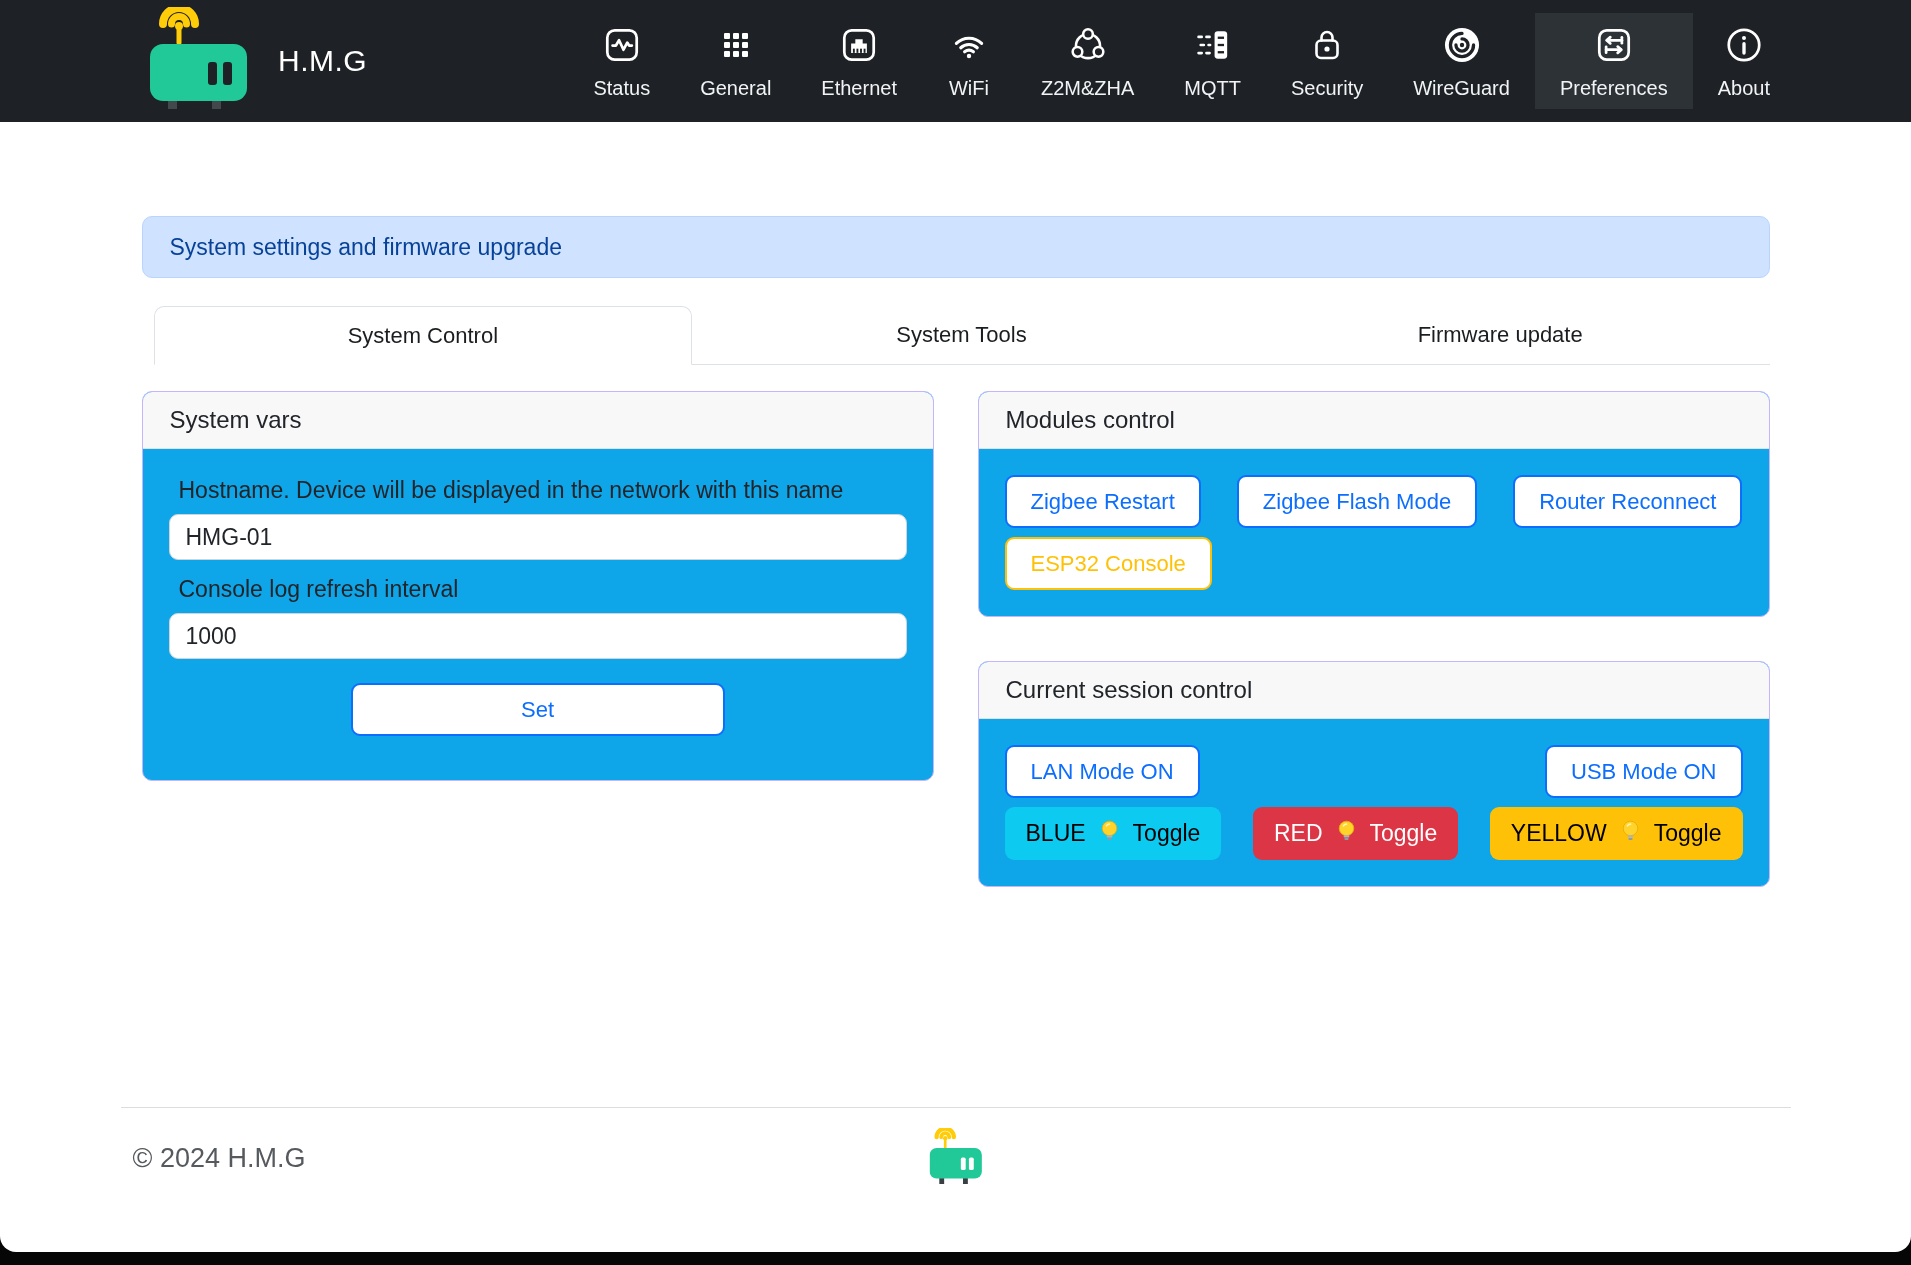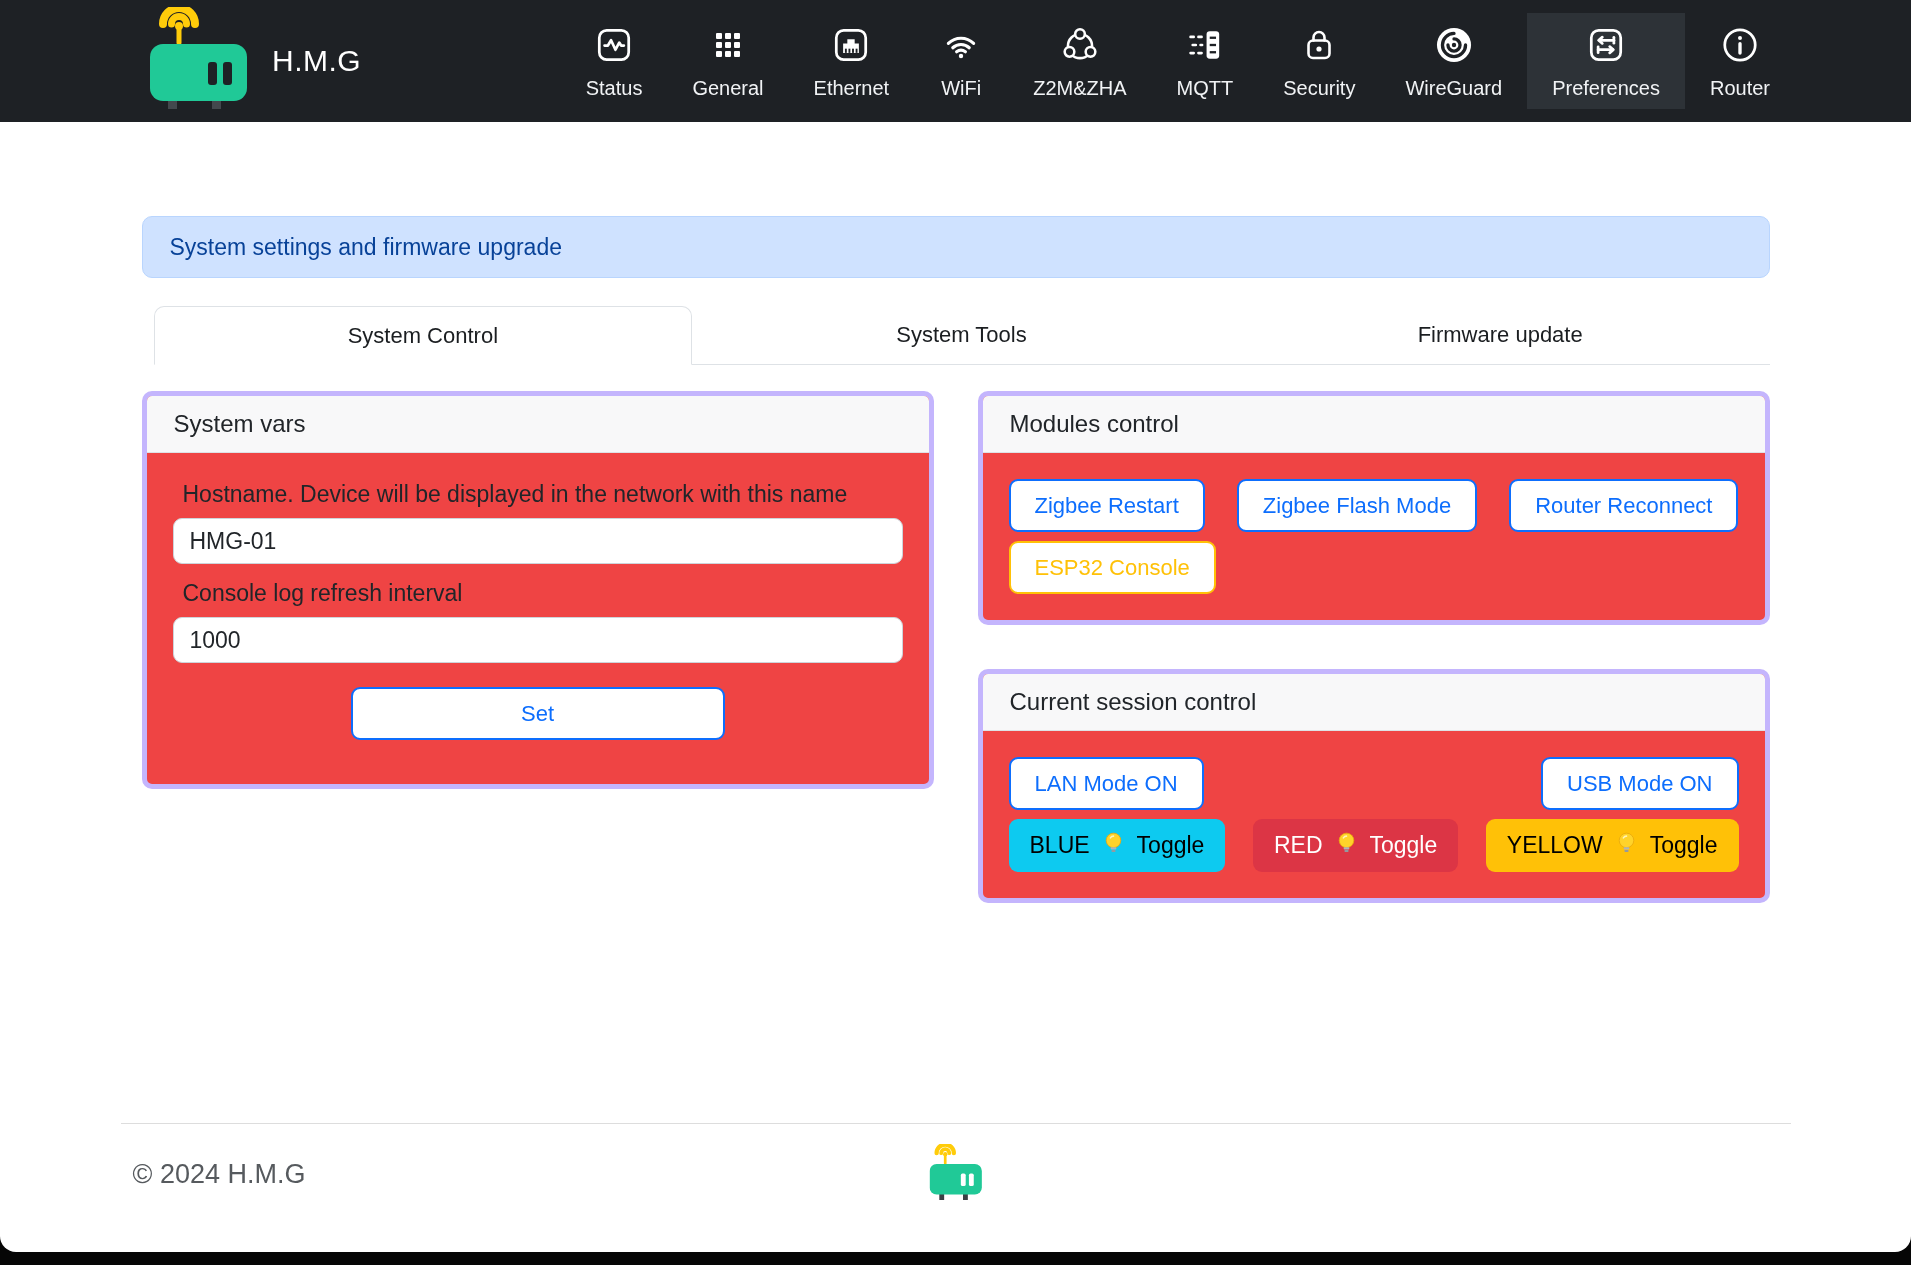--- a/index.html
+++ b/index.html
@@ -19,21 +19,21 @@
   }
 
   
   .navbar {
     height:122px;
     background:#1e2125;
     display:flex;
     align-items:center;
     padding:0 116px 0 150px;
   }
-  .brand { display:flex; align-items:center; gap:24px; margin-right:auto; cursor:pointer; }
+  .brand { display:flex; align-items:center; gap:30px; margin-right:auto; cursor:pointer; }
   .brand-title { color:#ffffff; font-size:30px; letter-spacing:0.5px; }
   .nav-items { display:flex; align-items:center; height:122px; }
   .nav-item {
     display:flex; flex-direction:column; align-items:center; justify-content:center;
     gap:10px; padding:0 25px; height:96px; cursor:pointer; color:#f1f3f5;
   }
   .nav-item.active { background:#2d3237; }
   .nav-icon { display:flex; align-items:center; justify-content:center; height:44px; }
   .nav-label { font-size:20px; white-space:nowrap; }
 
@@ -62,21 +62,21 @@
   }
   .tab.active {
     background:#ffffff;
     border-color:#dee2e6 #dee2e6 #ffffff #dee2e6;
     margin-bottom:-1px;
   }
 
   
   .cards-row { display:flex; gap:44px; margin-top:26px; align-items:flex-start; }
   .col { flex:1; min-width:0; }
-  .card { border:5px solid #c4b5fd; border-radius:10px; background:#ef4444; overflow:hidden; }
+  .card { border:1px solid #c4b5fd; border-radius:10px; background:#0ea5e9; overflow:hidden; }
   .card-header {
     background:#f8f8f9;
     border-bottom:1px solid #dee2e6;
     height:57px;
     display:flex; align-items:center;
     padding:0 27px;
     font-size:24px;
   }
   .card-body { padding:26px; }
 
@@ -266,21 +266,21 @@
       </div>
 
       <div class="nav-item">
         <span class="nav-icon">
           <svg width="42" height="42" viewBox="0 0 40 40" fill="none" stroke="#ffffff" stroke-width="2.6" stroke-linecap="round">
             <circle cx="20" cy="20" r="14.5"></circle>
             <circle cx="20" cy="13.4" r="1.9" fill="#ffffff" stroke="none"></circle>
             <path d="M20 18.7v9" stroke-width="3.2"></path>
           </svg>
         </span>
-        <span class="nav-label">Router</span>
+        <span class="nav-label">About</span>
       </div>
 
     </div>
   </nav>
 
   <main class="container">
 
     <div class="alert">
       <span>System settings and firmware upgrade</span>
     </div>

